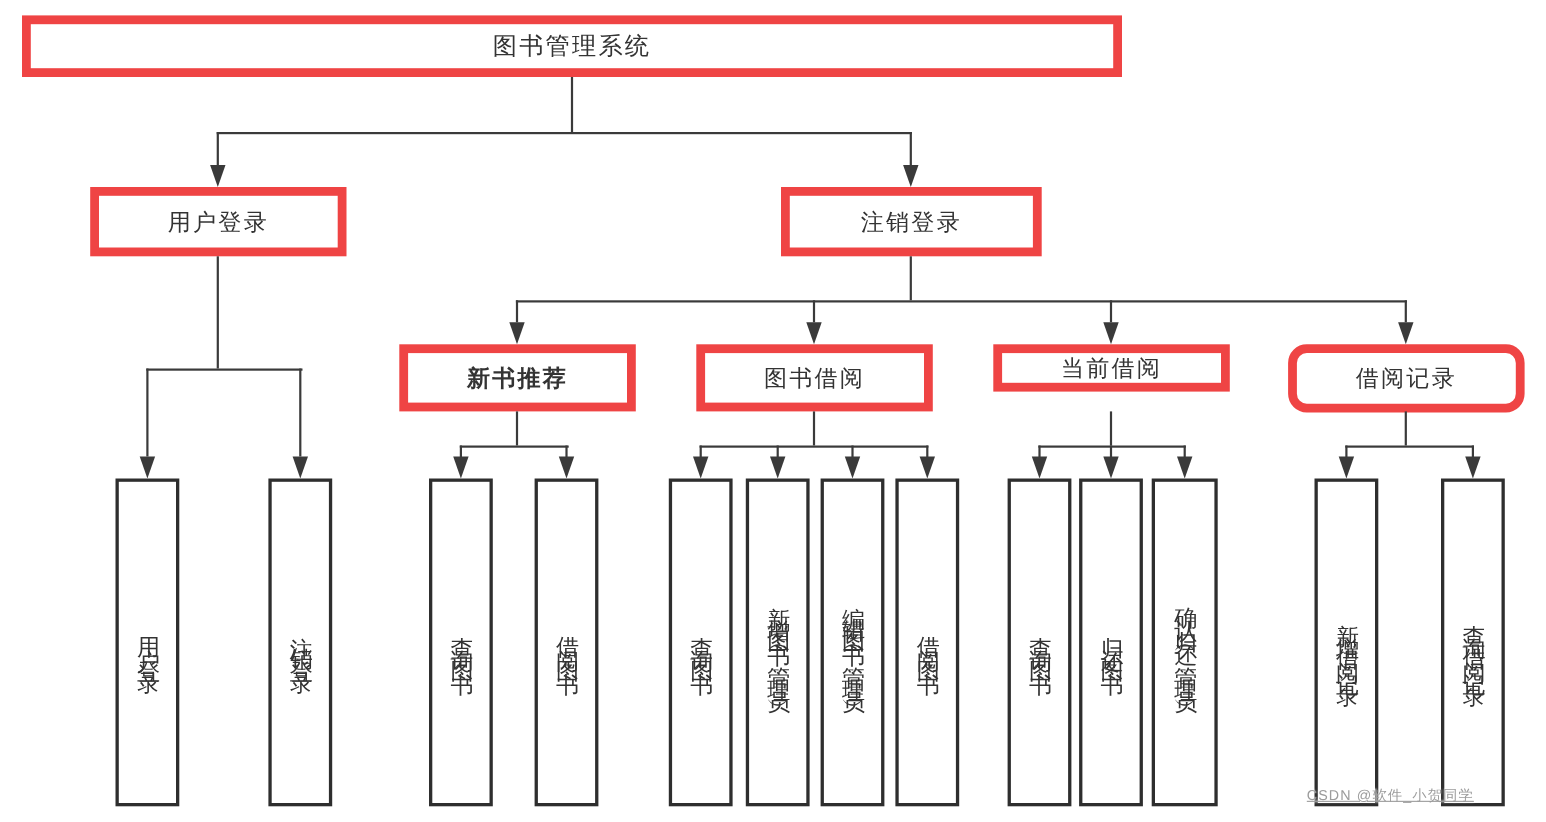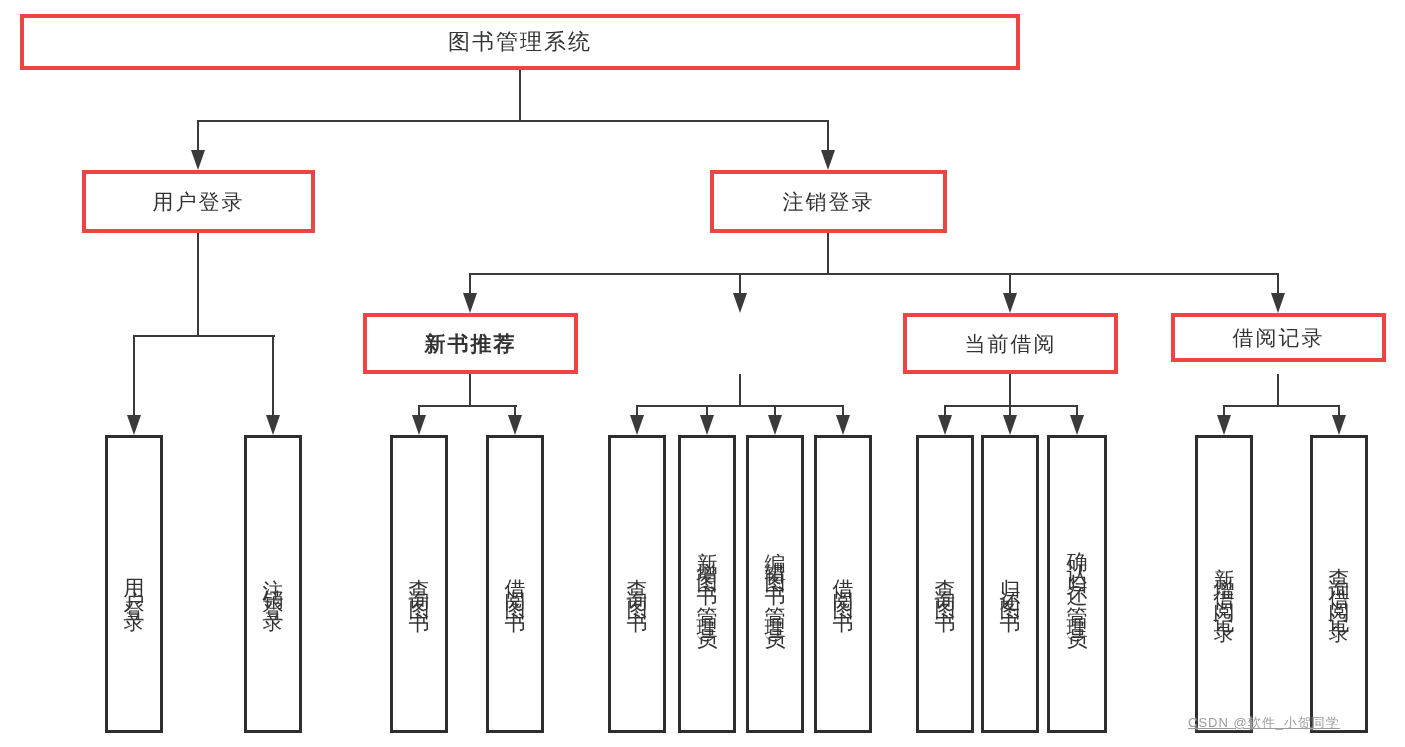--- a/index.html
+++ b/index.html
@@ -9,21 +9,21 @@
     height: 747px;
     background: #ffffff;
     overflow: hidden;
     font-family: "Liberation Sans", "DejaVu Sans", sans-serif;
   }
   
   .hbox {
     position: absolute;
     box-sizing: border-box;
     background: #ffffff;
-    border: 4px solid #ef4444;
+    border: 8px solid #ef4444;
     display: flex;
     align-items: center;
     justify-content: center;
     font-size: 21px;
     color: #333333;
     letter-spacing: 2px;
     white-space: nowrap;
   }
   .hbox.root { font-size: 22px; }
   
@@ -104,24 +104,27 @@
   <div class="vl" style="left:1009px; top:273px; height:20px;"></div>
   <div class="vl" style="left:1277px; top:273px; height:20px;"></div>
   <div class="ar" style="left:463px;  top:293px;"></div>
   <div class="ar" style="left:733px;  top:293px;"></div>
   <div class="ar" style="left:1003px; top:293px;"></div>
   <div class="ar" style="left:1271px; top:293px;"></div>
 
   <div class="hbox" style="left:363px; top:313px; width:215px; height:61px;font-weight:bold;">
     <span>新书推荐</span>
   </div>
-  <div class="hbox" style="left:903px; top:313px; width:215px; height:61px;">
+  <div class="hbox" style="left:633px; top:313px; width:215px; height:61px;">
+    <span>图书借阅</span>
+  </div>
+  <div class="hbox" style="left:903px; top:313px; width:215px; height:43px;">
     <span>当前借阅</span>
   </div>
-  <div class="hbox" style="left:1171px; top:313px; width:215px; height:49px;">
+  <div class="hbox" style="left:1171px; top:313px; width:215px; height:62px;border-radius:17px;">
     <span>借阅记录</span>
   </div>
 
   <div class="vl" style="left:469px; top:374px; height:31px;"></div>
   <div class="hl" style="left:418px; top:405px; width:99px;"></div>
   <div class="vl" style="left:418px; top:405px; height:12px;"></div>
   <div class="vl" style="left:514px; top:405px; height:12px;"></div>
   <div class="ar" style="left:412px; top:415px;"></div>
   <div class="ar" style="left:508px; top:415px;"></div>
 

